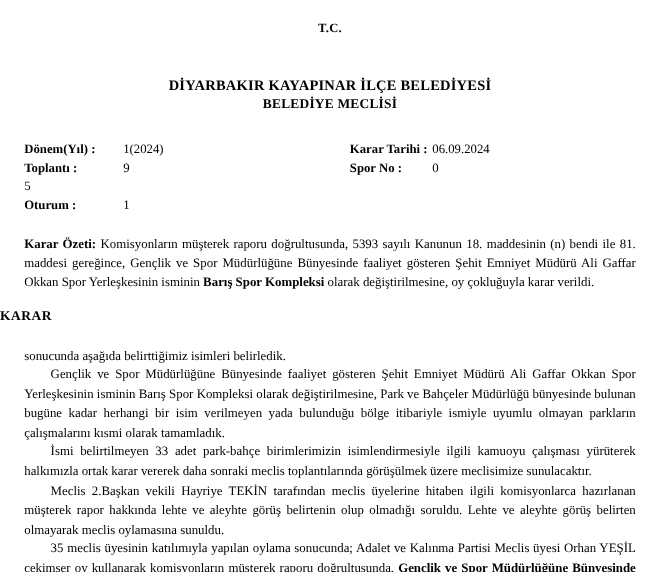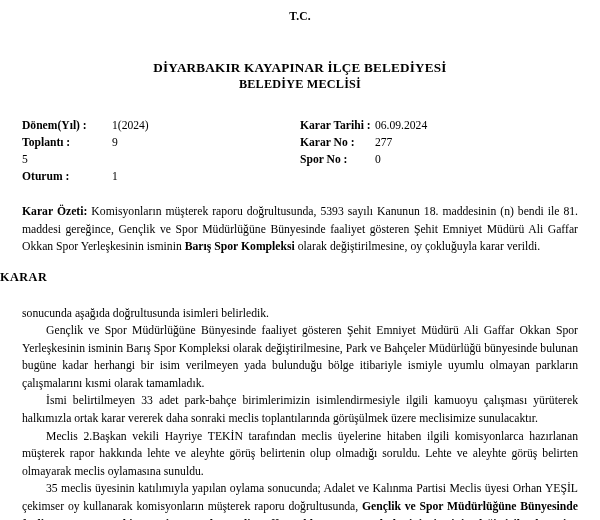--- a/index.html
+++ b/index.html
@@ -19,21 +19,21 @@
     position: relative;
     width: 600px;
     height: 520px;
     box-sizing: border-box;
     padding: 0;
   }
 
   
   .doc-header {
     text-align: center;
-    padding-top: 9px;
+    padding-top: 19px;
   }
   .doc-header .line {
     font-weight: bold;
     letter-spacing: 0.2px;
   }
   .doc-header .line-tc {
     font-size: 11.5px;
     line-height: 14px;
   }
   .doc-header .line-muni {
@@ -51,21 +51,21 @@
     position: relative;
     margin-top: 25px;
     height: 72px;
     font-family: Liberation Serif, serif;
   }
   .meta-col {
     position: absolute;
     top: 0;
   }
   .meta-col.left { left: 22px; }
-  .meta-col.right { left: 300px; }
+  .meta-col.right { left: 318px; }
 
   .meta-row {
     display: flex;
     align-items: baseline;
     height: 17px;
     line-height: 17px;
     white-space: nowrap;
   }
   .meta-label {
     font-weight: bold;
@@ -142,36 +142,32 @@
         <span class="meta-value">1</span>
       </div>
     </div>
 
     <div class="meta-col right">
       <div class="meta-row">
         <span class="meta-label">Karar Tarihi :</span>
         <span class="meta-value">06.09.2024</span>
       </div>
       <div class="meta-row">
-        <span class="meta-label">Karar No :</span>
-        <span class="meta-value">277</span>
-      </div>
-      <div class="meta-row">
         <span class="meta-label">Spor No :</span>
         <span class="meta-value">0</span>
       </div>
     </div>
 
   </div>
 
   <div class="summary"><b>Karar Özeti:</b><span> Komisyonların müşterek raporu doğrultusunda, 5393 sayılı Kanunun 18. maddesinin (n) bendi ile 81. maddesi gereğince, Gençlik ve Spor Müdürlüğüne Bünyesinde faaliyet gösteren Şehit Emniyet Müdürü Ali Gaffar Okkan Spor Yerleşkesinin isminin </span><b>Barış Spor Kompleksi</b><span> olarak değiştirilmesine,  oy çokluğuyla karar verildi.</span></div>
 
   <div class="karar-title">KARAR</div>
 
   <div class="body-text">
-    <p>sonucunda aşağıda doğrultusunda isimleri belirledik.</p>
+    <p>sonucunda aşağıda belirttiğimiz isimleri belirledik.</p>
     <p class="indented">Gençlik ve Spor Müdürlüğüne Bünyesinde faaliyet gösteren Şehit Emniyet Müdürü Ali Gaffar Okkan Spor Yerleşkesinin isminin Barış Spor Kompleksi olarak değiştirilmesine, Park ve Bahçeler Müdürlüğü bünyesinde bulunan bugüne kadar herhangi bir isim verilmeyen yada bulunduğu bölge itibariyle ismiyle uyumlu olmayan parkların çalışmalarını kısmi olarak tamamladık.</p>
     <p class="indented">İsmi belirtilmeyen 33 adet park-bahçe birimlerimizin isimlendirmesiyle ilgili kamuoyu çalışması yürüterek halkımızla ortak karar vererek daha sonraki meclis toplantılarında görüşülmek üzere meclisimize sunulacaktır.</p>
     <p class="indented">Meclis 2.Başkan vekili Hayriye TEKİN tarafından meclis üyelerine hitaben ilgili komisyonlarca hazırlanan müşterek rapor hakkında lehte ve aleyhte görüş belirtenin olup olmadığı soruldu. Lehte ve aleyhte görüş belirten olmayarak meclis oylamasına sunuldu.</p>
     <p class="indented"><span>35 meclis üyesinin katılımıyla yapılan oylama sonucunda; Adalet ve Kalınma Partisi Meclis üyesi Orhan YEŞİL çekimser oy kullanarak komisyonların müşterek raporu doğrultusunda, </span><b>Gençlik ve Spor Müdürlüğüne Bünyesinde faaliyet gösteren Şehit Emniyet Müdürü Ali Gaffar Okkan Spor Yerleşkesinin isminin değiştirilerek yerine Barış Spor Kompleksi olarak değiştirilmesine,</b><span>5393 sayılı Kanunun 18. maddesinin (n) bendi ile 81. maddesi gereğince, Belediye Meclisi Çalışma Yönetmeliği'nin 13'üncü maddesinin (b) fıkrası uyarınca yapılan işaretle oylama sonucunda, aynı yönetmeliğin 14'üncü maddesine istinaden oy çokluğuyla karar verildi.</span></p>
   </div>
 
 </div>
 
 </body></html>

